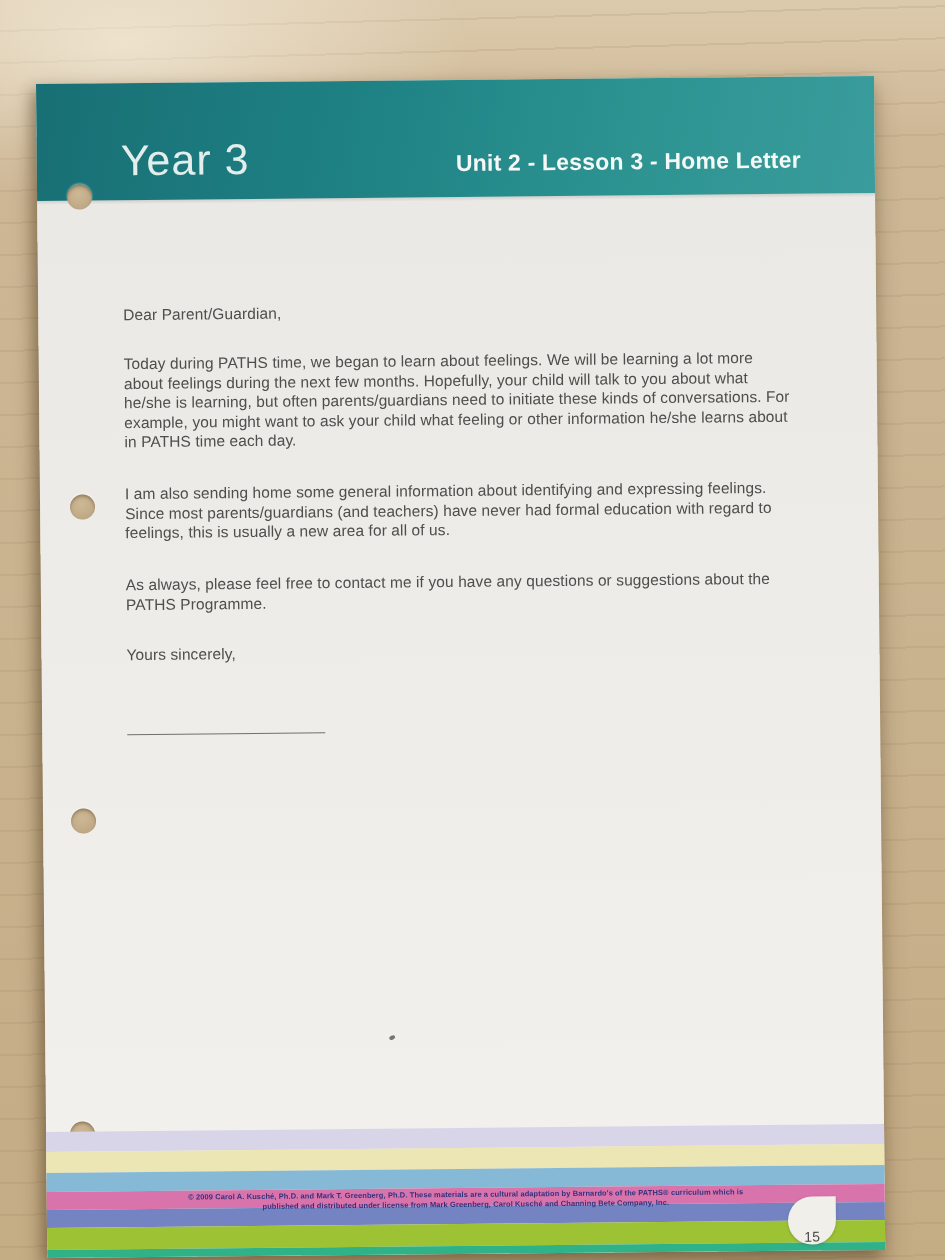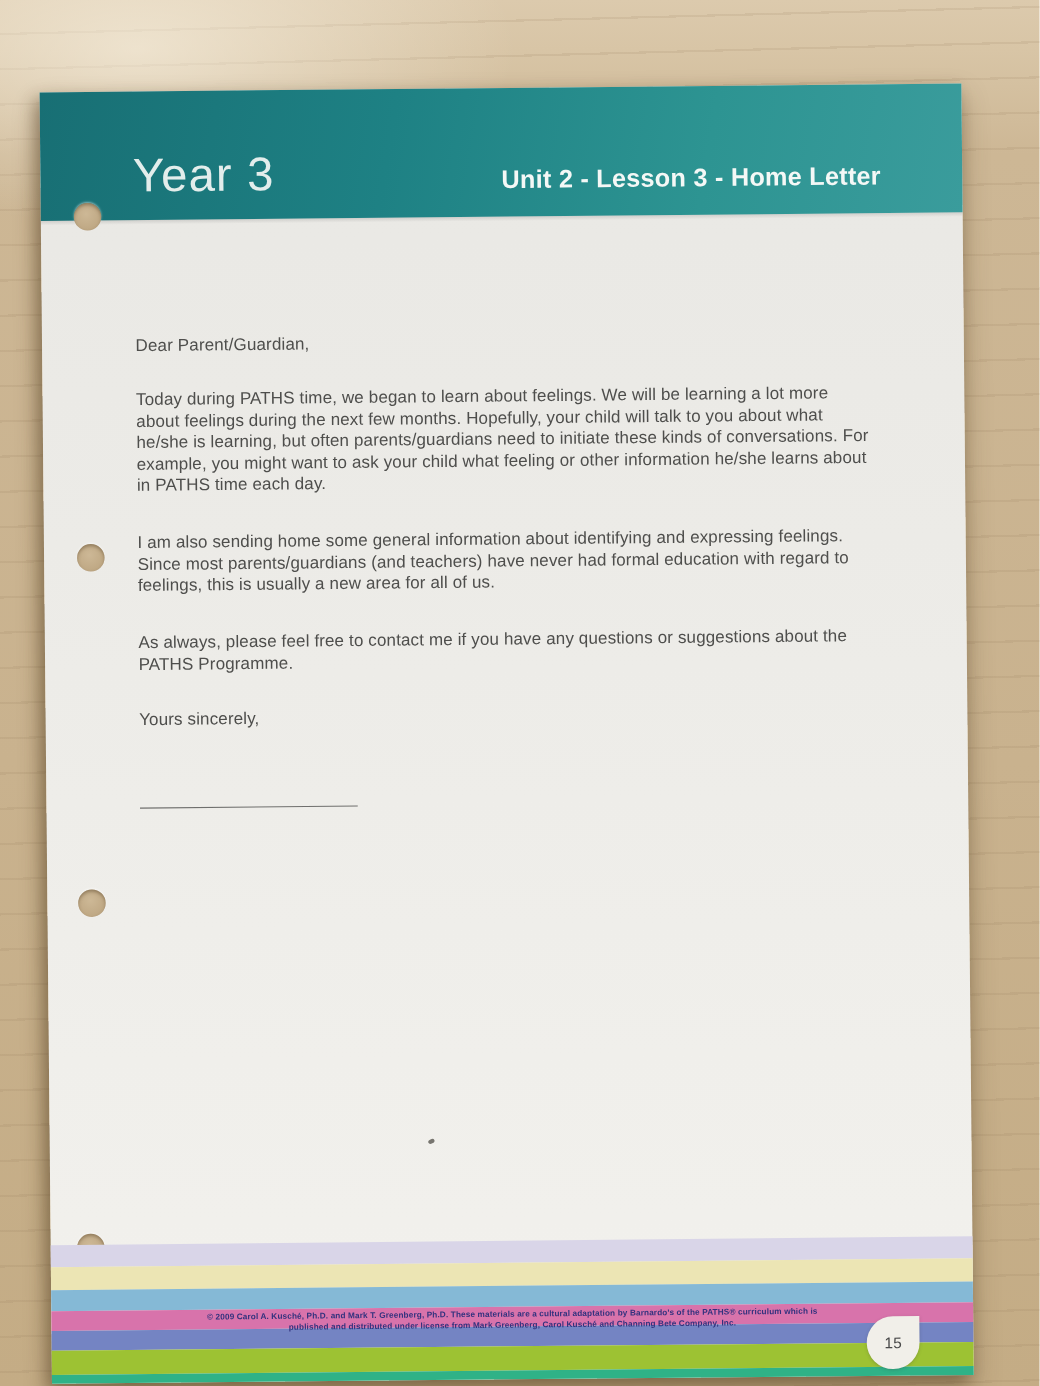--- a/index.html
+++ b/index.html
@@ -61,21 +61,21 @@
   .s-green{height:22px;background:#9dc233;}
   .s-teal{flex:1;background:#2fb287;}
   .fineprint{
     position:absolute;left:114px;top:1110px;width:610px;text-align:center;
     font-size:7.5px;line-height:9.5px;color:#32327e;font-weight:bold;letter-spacing:.1px;
   }
   .page-badge{
     position:absolute;left:741px;top:1120px;width:48px;height:48px;
     border-radius:50% 0 50% 50%;
     background:#f1efe9;box-shadow:0 1px 3px rgba(60,60,60,.25);
-    display:flex;align-items:center;justify-content:center;
+    display:flex;align-items:flex-end;justify-content:center;
   }
   .page-badge span{font-size:14px;color:#4a4a4a;}
 </style>
 </head>
 <body>
 
 <div class="wood-sheen"></div>
 
 <div class="paper">
 

